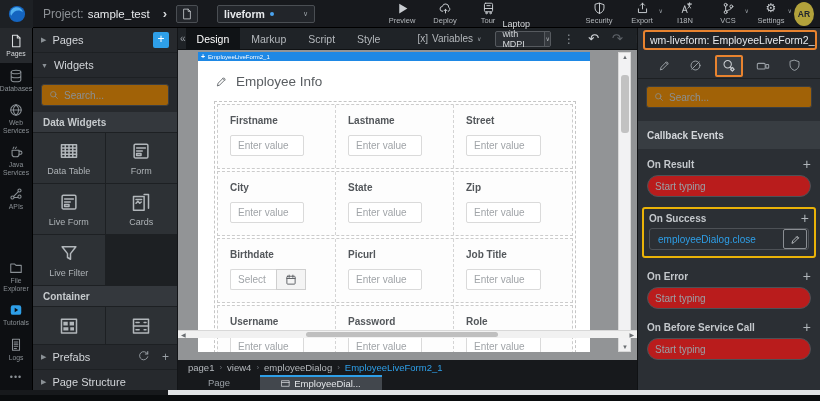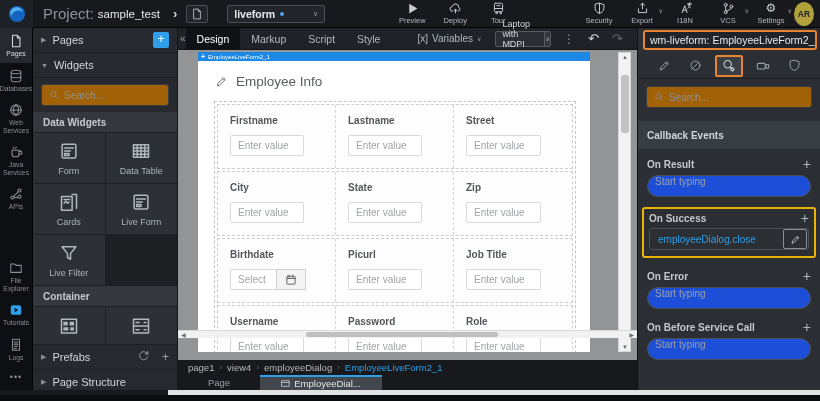--- a/index.html
+++ b/index.html
@@ -5,21 +5,21 @@
 *{box-sizing:border-box;margin:0;padding:0}
 html,body{width:820px;height:401px;background:#0a0c0e}
 body{font-family:"Liberation Sans","DejaVu Sans",sans-serif;-webkit-font-smoothing:antialiased}
 .root{position:relative;width:820px;height:401px;overflow:hidden;background:#0a0c0e}
 svg{display:block}
 .ic{stroke:currentColor;fill:none;stroke-width:1.2;stroke-linecap:round;stroke-linejoin:round}
 
 
 .topbar{position:absolute;left:0;top:0;width:820px;height:28px;background:#17191d;display:flex;align-items:center;border-bottom:1px solid #000}
 .logo-box{width:33px;height:28px;background:#1d2024;display:flex;align-items:center;justify-content:center}
-.proj-label{color:#8d9196;font-size:15px;margin-left:10px}
+.proj-label{color:#8d9196;font-size:12px;margin-left:10px}
 .proj-name{color:#e8eaed;font-size:11.5px;margin-left:4px}
 .big-chev{color:#d6d9dc;font-size:13px;font-weight:bold;margin:0 9px 0 13px}
 .icon-btn-box{width:22px;height:18px;border:1px solid #4a4e53;background:#22252a;border-radius:2px;display:flex;align-items:center;justify-content:center;color:#b9bcc0}
 .page-select{height:18px;width:98px;border:1px solid #4a4e53;background:#22252a;border-radius:2px;display:flex;align-items:center;padding:0 6px;margin-left:19px}
 .page-select .val{color:#e8eaed;font-size:10.5px;font-weight:bold}
 .dot{width:4px;height:4px;border-radius:50%;background:#4aa3f0;margin-left:5px}
 .caret{margin-left:auto;color:#9aa0a6;font-size:7px}
 .tb-group{display:flex;gap:13px}
 .tb-group.left{margin-left:72px}
 .tb-group.right{margin-left:auto;margin-right:8px}
@@ -99,21 +99,21 @@
 .rp-title-wrap{padding:2px 3px 3px 5px}
 .rp-title{border:2px solid #e8832f;border-radius:3px;background:#202327;color:#e6e9ec;font-size:10.5px;padding:2px 5px;white-space:nowrap;overflow:hidden}
 .rp-tabs{display:flex;align-items:center;justify-content:space-between;height:26px;border-bottom:1px solid #1d2023;padding:0 14px}
 .rp-tab{color:#9aa0a6;display:flex;align-items:center;justify-content:center;width:24px;height:22px;cursor:pointer}
 .rp-tab.active{border:2px solid #e8832f;background:#3a3f45;border-radius:2px;color:#c9cdd1;width:28px}
 .rp-search{padding:7px 8px 5px}
 .rp-sec{height:28px;background:#383d42;color:#d2d5d9;font-size:10px;font-weight:bold;display:flex;align-items:center;padding:0 9px;margin-top:8px}
 .events{padding:7px 9px 0}
 .ev-head{display:flex;align-items:center;justify-content:space-between;color:#c4c8cc;font-size:10px;font-weight:bold;height:16px}
 .ev-plus{color:#b0b5ba;font-size:14px;font-weight:normal;cursor:pointer}
-.ev-input{height:22px;background:#1d4ed8;border:1px solid #4d5156;border-radius:11px;margin:3px 0 10px;display:flex;align-items:flex-start;padding:0 7px}
+.ev-input{height:22px;background:#b91c1c;border:1px solid #4d5156;border-radius:11px;margin:3px 0 10px;display:flex;align-items:center;padding:0 7px}
 .ev-input input{flex:1;min-width:0;background:transparent;border:none;outline:none;color:#c8ccd0;font-size:10px}
 .ev-input input::placeholder{color:#9aa0a6}
 .success-group{border:2px solid #eab308;border-radius:3px;padding:1px 5px 6px;margin:0 -5px 10px}
 .ev-value{height:22px;border:1px solid #4d5156;border-radius:3px;display:flex;align-items:center;justify-content:space-between;padding-left:8px;margin-top:2px;cursor:pointer}
 .ev-link{color:#2e9fe8;font-size:10px}
 .edit-btn{width:24px;height:20px;border:1px solid #8a8e93;border-radius:2px;display:flex;align-items:center;justify-content:center;color:#c9cdd1;margin-right:1px;background:transparent;cursor:pointer}
 
 
 .bottom-left{position:absolute;left:0;top:390px;width:168px;height:5px;background:#17191c}
 .bottom-strip{position:absolute;left:168px;top:390px;width:652px;height:5px;background:#e0e2e4}
@@ -291,48 +291,48 @@
             <circle cx="6.8" cy="6.8" r="4.3"></circle>
             <path d="M10 10l3.5 3.5"></path>
           </svg>
         <input placeholder="Search..." style="">
       </div>
     </div>
     <div class="sec-head">Data Widgets</div>
     <div class="tiles">
       <div class="tile">
         <svg class="ic" width="20" height="20" viewBox="0 0 16 16">
+            <rect x="2" y="3" width="12" height="10"></rect>
+            <path d="M2 5.5h12M2 8h12M2 10.5h12M5 3v10M8 3v10M11 3v10"></path>
+          </svg>
+        <span class="tl">Data Table</span>
+      </div>
+      <div class="tile">
+        <svg class="ic" width="20" height="20" viewBox="0 0 16 16">
             <rect x="2.5" y="2.5" width="11" height="11" rx="1"></rect>
             <path d="M4.5 5.5h7M4.5 8h4.5"></path>
             <rect x="4.5" y="10" width="3.5" height="1.6"></rect>
           </svg>
         <span class="tl">Form</span>
       </div>
       <div class="tile">
         <svg class="ic" width="20" height="20" viewBox="0 0 16 16">
-            <rect x="2" y="3" width="12" height="10"></rect>
-            <path d="M2 5.5h12M2 8h12M2 10.5h12M5 3v10M8 3v10M11 3v10"></path>
-          </svg>
-        <span class="tl">Data Table</span>
+            <rect x="2.5" y="2.5" width="11" height="11" rx="1"></rect>
+            <path d="M4.5 5.5h7M4.5 8h4.5"></path>
+            <rect x="4.5" y="10" width="3.5" height="1.6"></rect>
+          </svg>
+        <span class="tl">Live Form</span>
       </div>
       <div class="tile">
         <svg class="ic" width="20" height="20" viewBox="0 0 16 16">
             <rect x="2" y="3.5" width="8.5" height="11"></rect>
             <path d="M4 6h4.5M4 9l1.5-1.5L7 9l1.2-1"></path>
             <path d="M10.5 2h3.5v11"></path>
           </svg>
         <span class="tl">Cards</span>
-      </div>
-      <div class="tile">
-        <svg class="ic" width="20" height="20" viewBox="0 0 16 16">
-            <rect x="2.5" y="2.5" width="11" height="11" rx="1"></rect>
-            <path d="M4.5 5.5h7M4.5 8h4.5"></path>
-            <rect x="4.5" y="10" width="3.5" height="1.6"></rect>
-          </svg>
-        <span class="tl">Live Form</span>
       </div>
       <div class="tile">
         <svg class="ic" width="20" height="20" viewBox="0 0 16 16">
             <path d="M2.5 3h11L9.2 8.5V13l-2.4-1.4V8.5z"></path>
           </svg>
         <span class="tl">Live Filter</span>
       </div>
     </div>
     <div class="sec-head">Container</div>
     <div class="tiles short">

